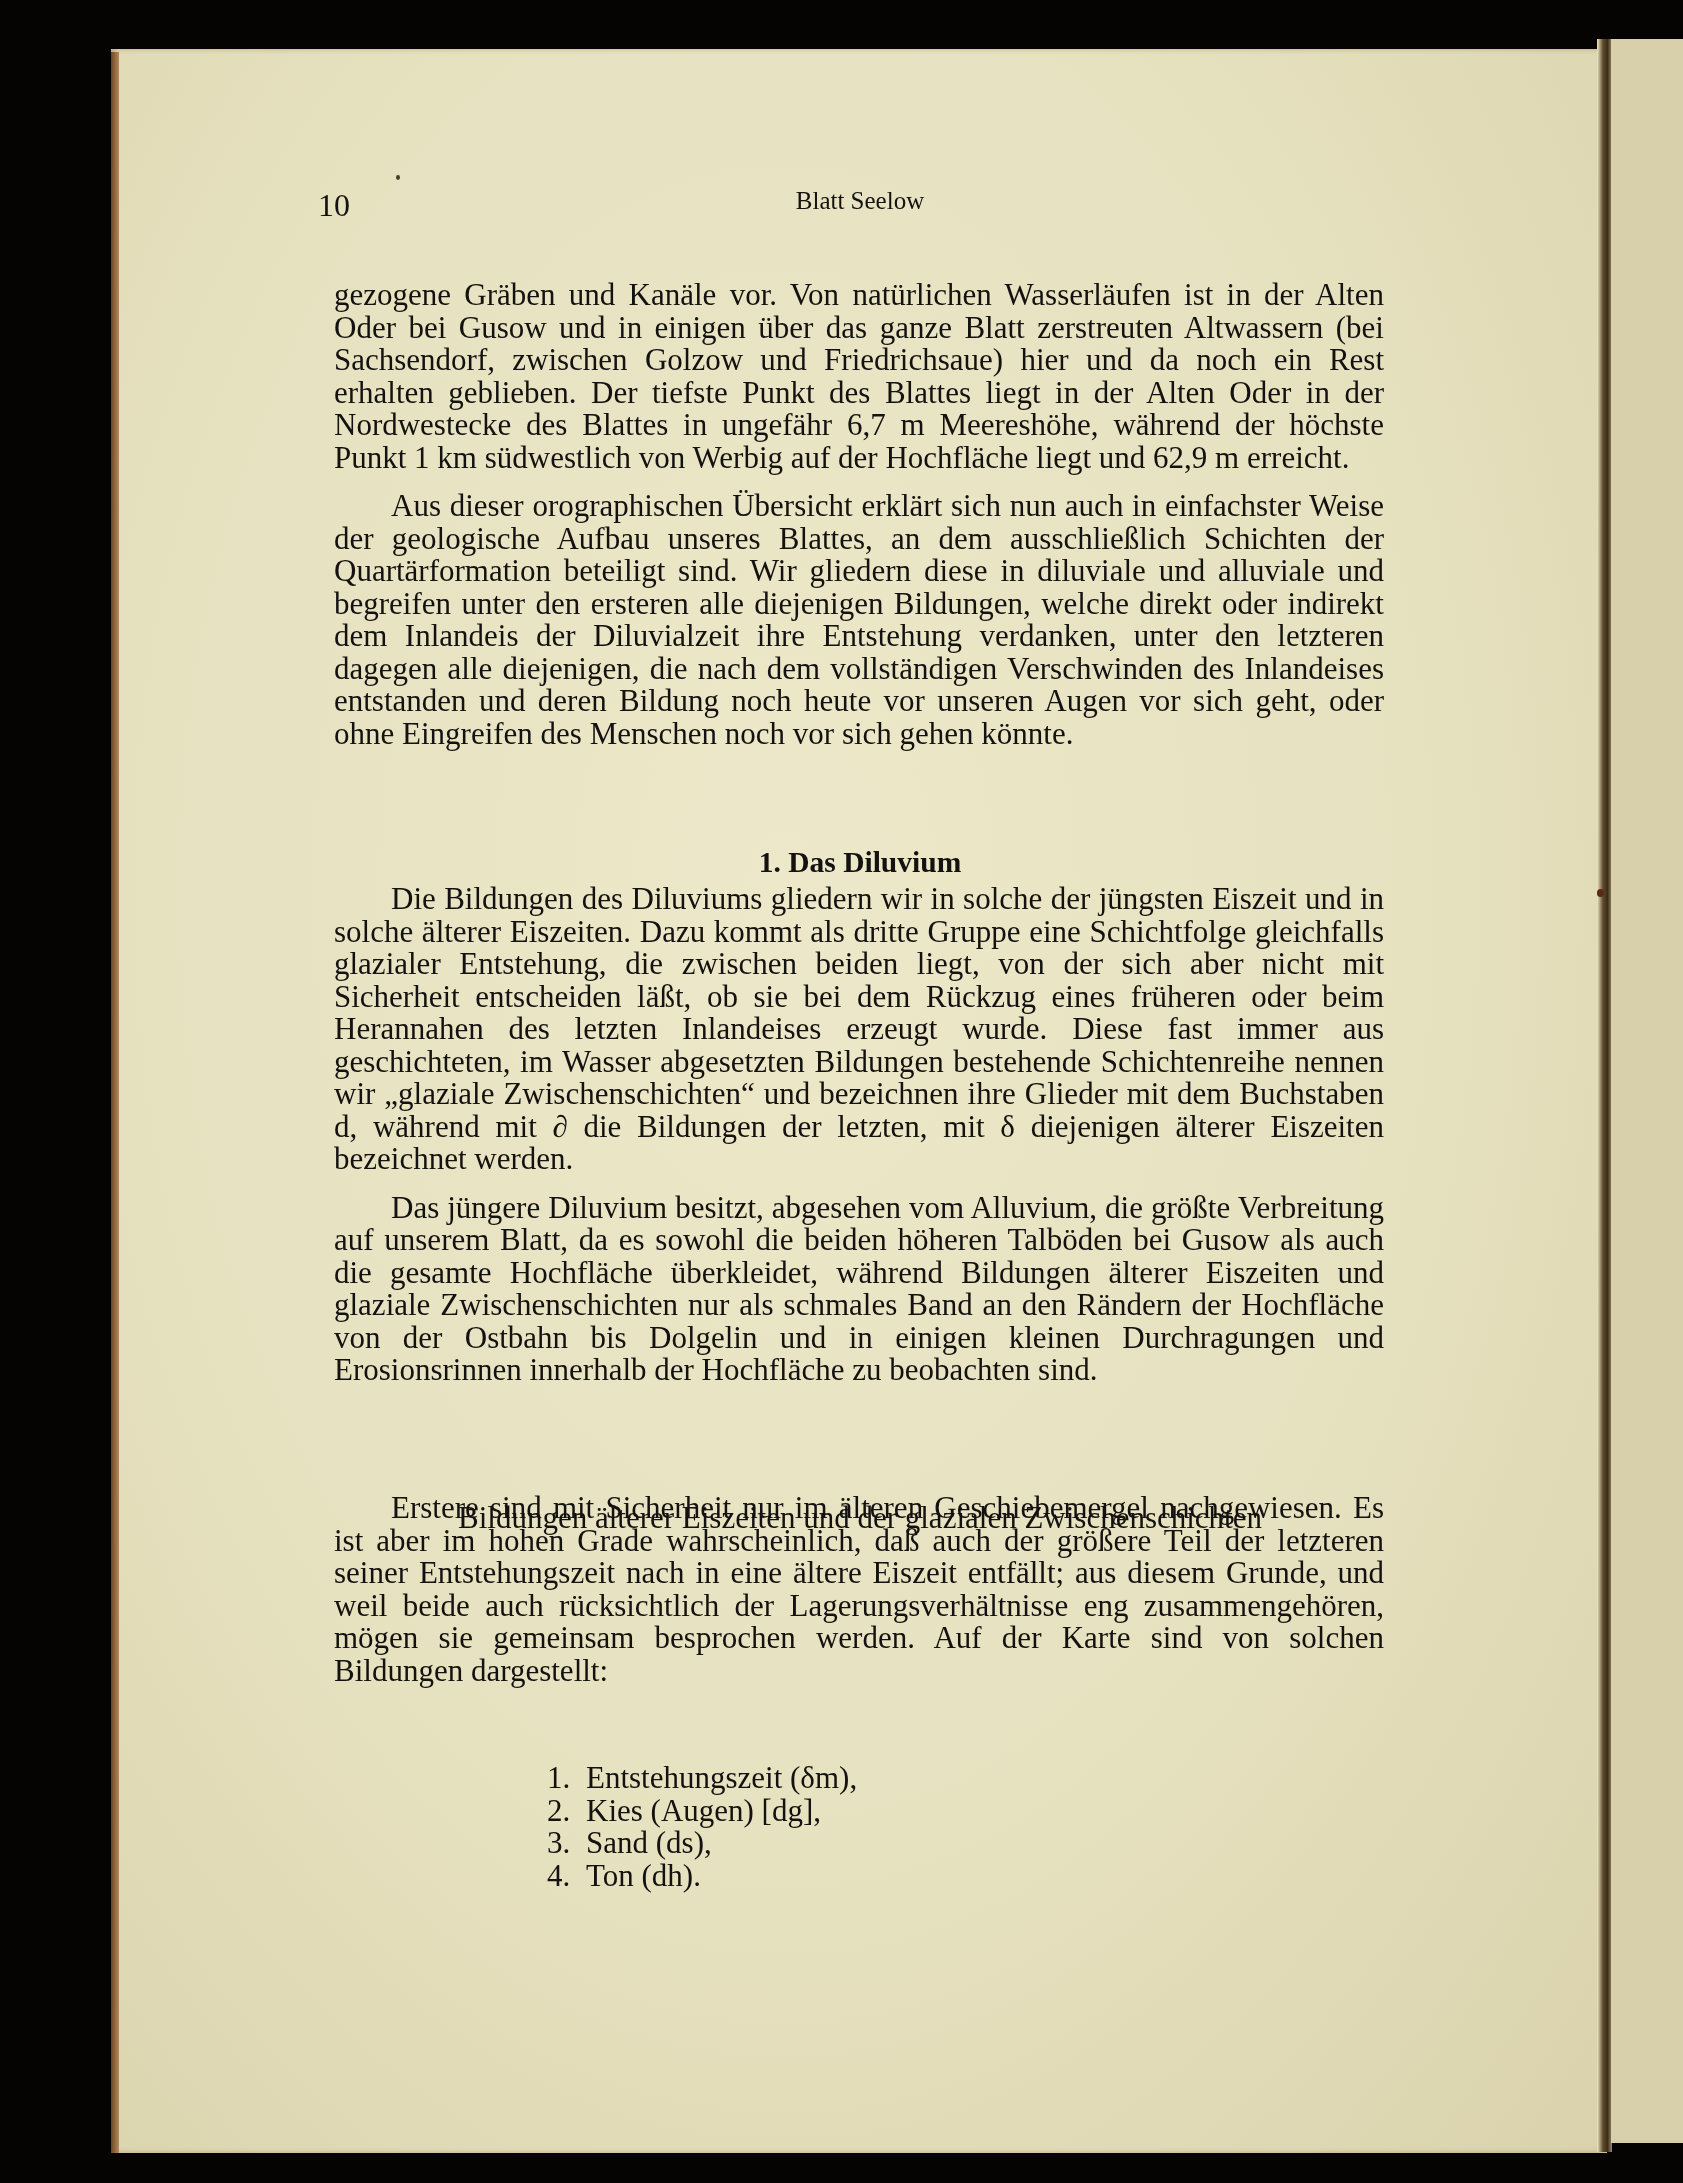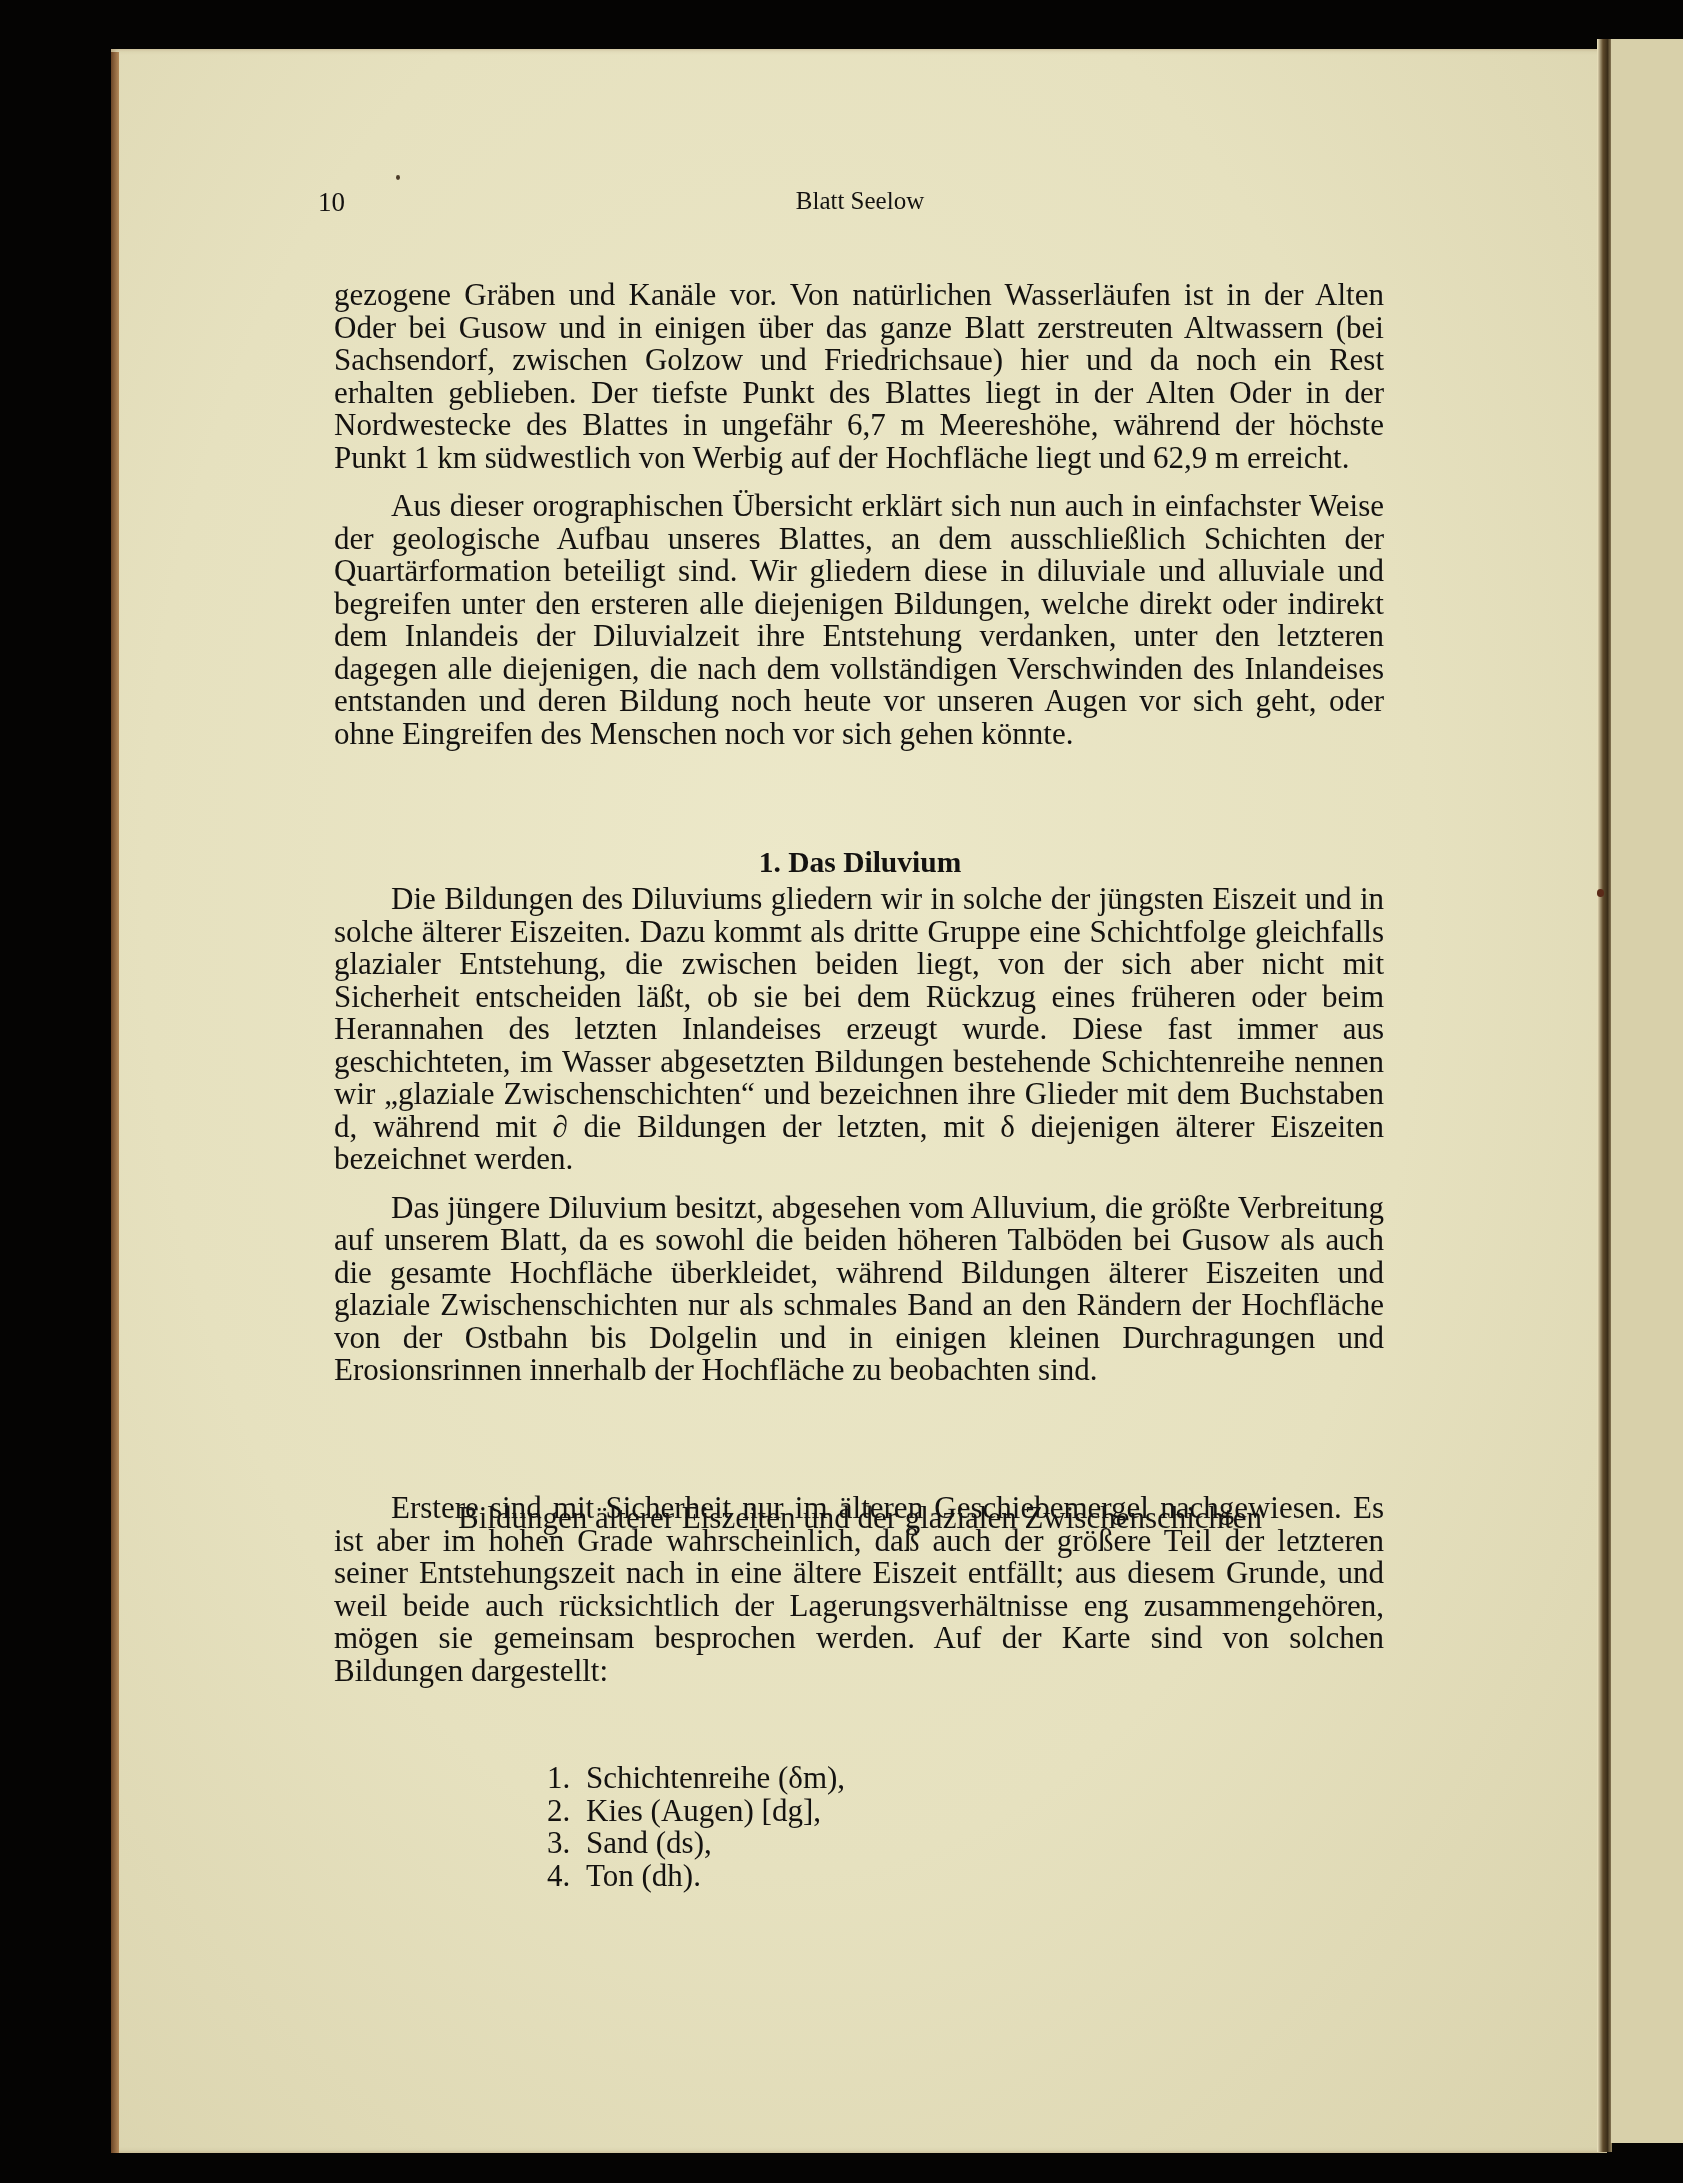--- a/index.html
+++ b/index.html
@@ -24,21 +24,21 @@
   }
   .gutter-shadow {
     position:absolute; left:1597px; top:39px; width:15px; height:2113px;
     background:linear-gradient(to right,#f1e9c4 0%,#5e4a2c 40%,#3b2d19 70%,#9d8d66 100%);
   }
   .text {
     font-family:"Liberation Serif", serif;
     color:#141210;
     position:absolute;
   }
-  .folio { left:318px; top:187px; font-size:27px; }
+  .folio { left:318px; top:187px; font-size:32px; }
   .running-head { left:0; width:1720px; text-align:center; top:187px; font-size:25px; }
   .body-block {
     position:absolute; left:318px; width:1082px;
     font-family:"Liberation Serif", serif; color:#141210;
     font-size:31px; line-height:32.5px;
     text-align:justify; text-align-last:auto;
   }
   .body-block p { margin:16px; }
   .body-block p.indent { text-indent:57px; }
   .b1 { top:263px; }
@@ -86,18 +86,18 @@
   <p class="indent">Das jüngere Diluvium besitzt, abgesehen vom Alluvium, die größte Verbreitung auf unserem Blatt, da es sowohl die beiden höheren Talböden bei Gusow als auch die gesamte Hochfläche überkleidet, während Bildungen älterer Eiszeiten und glaziale Zwischenschichten nur als schmales Band an den Rändern der Hochfläche von der Ostbahn bis Dolgelin und in einigen kleinen Durchragungen und Erosionsrinnen innerhalb der Hochfläche zu beobachten sind.</p>
 </div>
 
 <div class="heading-2">Bildungen älterer Eiszeiten und der glazialen Zwischenschichten</div>
 
 <div class="body-block b3">
   <p class="indent">Erstere sind mit Sicherheit nur im älteren Geschiebemergel nachgewiesen.  Es ist aber im hohen Grade wahrscheinlich, daß auch der größere Teil der letzteren seiner Entstehungszeit nach in eine ältere Eiszeit entfällt; aus diesem Grunde, und weil beide auch rücksichtlich der Lagerungsverhältnisse eng zusammengehören, mögen sie gemeinsam besprochen werden. Auf der Karte sind von solchen Bildungen dargestellt:</p>
 </div>
 
 <div class="list">
-  <div class="list-item"><span class="list-num">1.</span><span>Schichtenreihe (δm),</span></div>
+  <div class="list-item"><span class="list-num">1.</span><span>Entstehungszeit (δm),</span></div>
   <div class="list-item"><span class="list-num">2.</span><span>Kies (Augen) [dg],</span></div>
   <div class="list-item"><span class="list-num">3.</span><span>Sand (ds),</span></div>
   <div class="list-item"><span class="list-num">4.</span><span>Ton (dh).</span></div>
 </div>
 
 
 </body></html>

